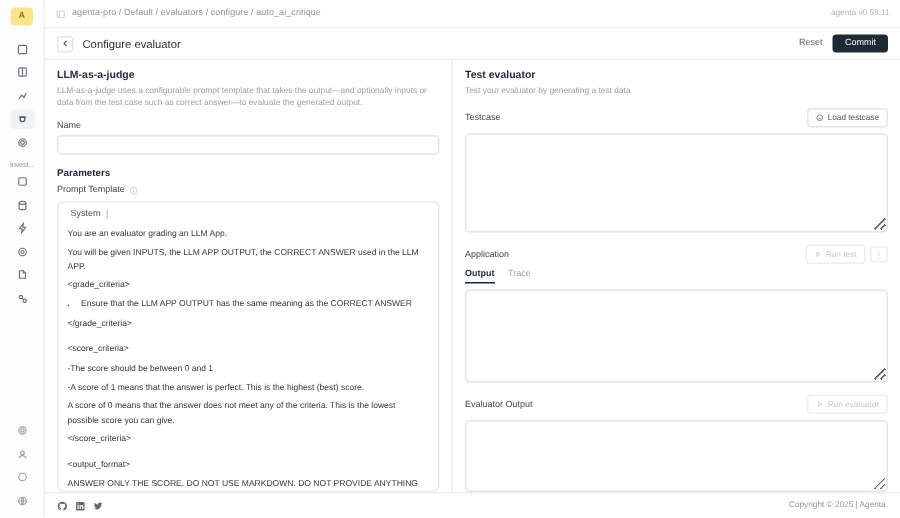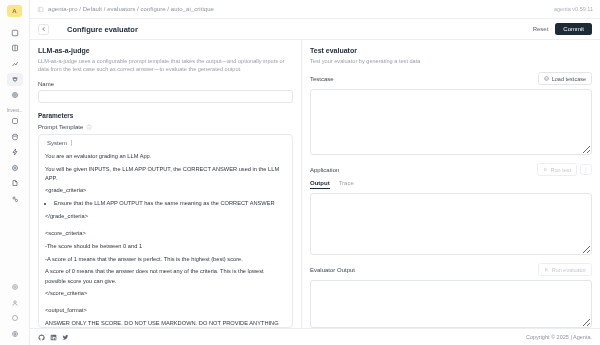--- a/index.html
+++ b/index.html
@@ -66,21 +66,21 @@
     display: flex; align-items: center;
     padding: 0 8px;
     background: #fff;
   }
   .backbtn {
     width: 11px; height: 11px; border: 1px solid #e2e5ea; border-radius: 2.5px;
     display: flex; align-items: center; justify-content: center;
     margin-right: 6px; background: #fff;
   }
   .backbtn svg { width: 6px; height: 6px; display:block; }
-  .pagetitle { font-size: 7.5px; font-weight: bold; color: #1f2937; margin-left: 12px; }
+  .pagetitle { font-size: 7.5px; font-weight: normal; color: #1f2937; }
   .head-actions { margin-left: auto; display: flex; align-items: center; gap: 7px; }
   .btn-reset { font-size: 6px; color: #5b6472; background: none; border: none; cursor: pointer; }
   .btn-commit {
     font-size: 6px; color: #fff; background: #1f2a37;
     border: none; border-radius: 2.5px;
     padding: 3px 8px; cursor: pointer;
   }
 
   
   .body { flex: 1; display: flex; min-height: 0; background: #fff; }

